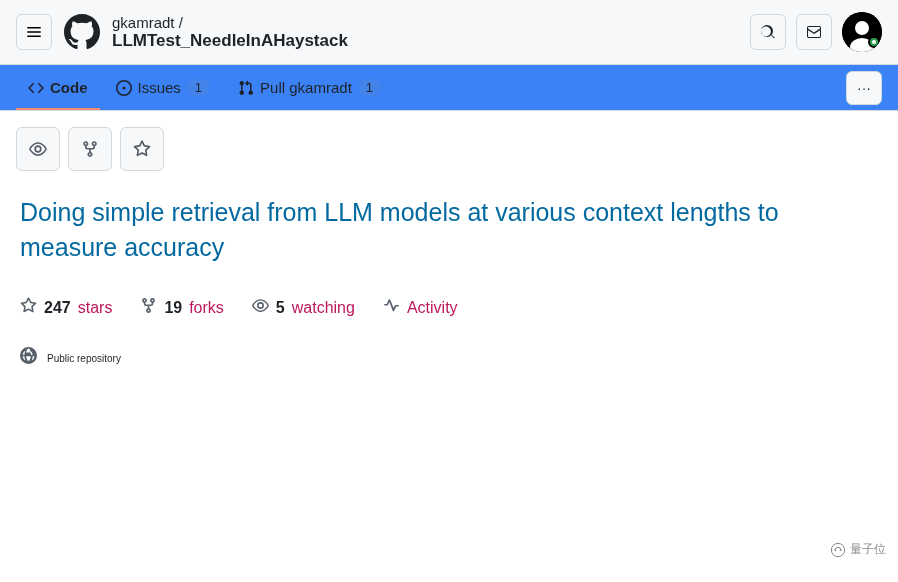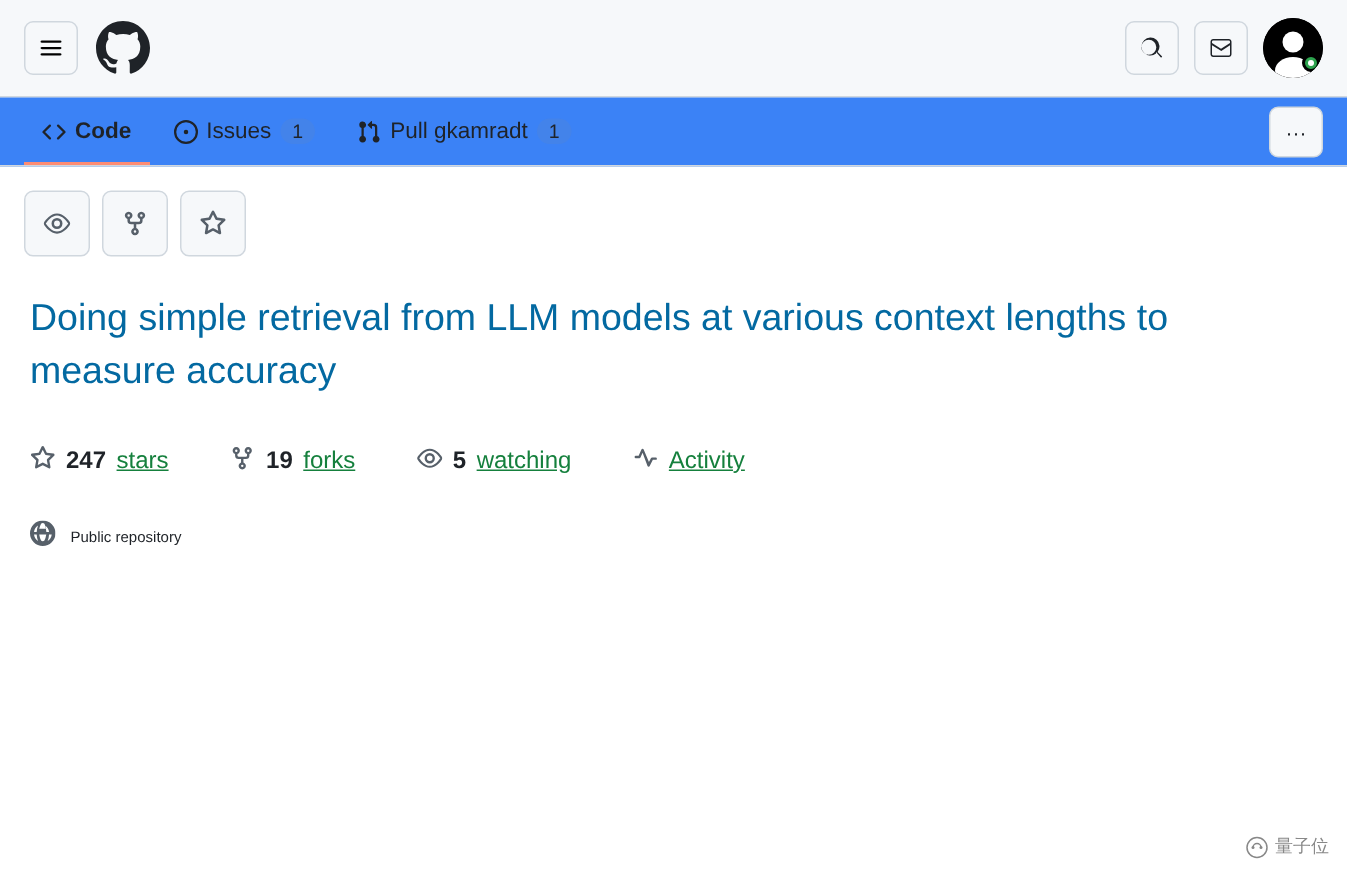--- a/index.html
+++ b/index.html
@@ -157,42 +157,41 @@
       color: #0369a1;
       line-height: 1.4;
       max-width: 820px;
     }
 
     
     .stats-row {
       display: flex;
       align-items: center;
       padding: 8px 20px 24px;
-      gap: 41px;
+      gap: 28px;
       flex-wrap: wrap;
     }
     .stat-item {
       display: flex;
       align-items: center;
       gap: 7px;
       font-size: 16px;
       color: #1f2328;
       cursor: pointer;
     }
     .stat-icon {
       font-size: 17px;
       color: #57606a;
     }
     .stat-count {
       font-weight: 700;
     }
     .stat-label {
       font-weight: 400;
-      color: #15803d;
-      text-decoration: underline;
+      color: #be185d;
     }
 
     
     .repo-meta {
       display: flex;
       align-items: center;
       padding: 4px 20px 20px;
       gap: 10px;
     }
     .globe-icon {
@@ -200,21 +199,21 @@
       color: #57606a;
     }
     .public-label {
       font-size: 10px;
       color: #1f2328;
     }
 
     
     .watermark {
       position: fixed;
-      bottom: 9px;
+      bottom: 24px;
       right: 12px;
       font-size: 12px;
       color: #888;
       display: flex;
       align-items: center;
       gap: 4px;
     }
   </style>
 </head>
 <body>
@@ -234,20 +233,24 @@
         <path d="M8 0C3.58 0 0 3.58 0 8c0 3.54 2.29 6.53 5.47 7.59.4.07.55-.17.55-.38
           0-.19-.01-.82-.01-1.49-2.01.37-2.53-.49-2.69-.94-.09-.23-.48-.94-.82-1.13-.28-.15-.68-.52
           -.01-.53.63-.01 1.08.58 1.23.82.72 1.21 1.87.87 2.33.66.07-.52.28-.87.51-1.07-1.78-.2
           -3.64-.89-3.64-3.95 0-.87.31-1.59.82-2.15-.08-.2-.36-1.02.08-2.12 0 0 .67-.21 2.2.82.64
           -.18 1.32-.27 2-.27.68 0 1.36.09 2 .27 1.53-1.04 2.2-.82 2.2-.82.44 1.1.16 1.92.08 2.12.51
           .56.82 1.27.82 2.15 0 3.07-1.87 3.75-3.65 3.95.29.25.54.73.54 1.48 0 1.07-.01 1.93-.01
           2.2 0 .21.15.46.55.38A8.013 8.013 0 0016 8c0-4.42-3.58-8-8-8z"></path>
       </svg>
     </div>
 
+    <div class="repo-title">
+      <span class="repo-owner">gkamradt /</span>
+      <span class="repo-name">LLMTest_NeedleInAHaystack</span>
+    </div>
   </div>
 
   <div class="header-right">
     <button class="icon-btn">
       <svg width="16" height="16" viewBox="0 0 16 16" fill="#1f2328">
         <path d="M10.68 11.74a6 6 0 0 1-7.922-8.982 6 6 0 0 1 8.982 7.922l3.04 3.04-.708.707-3.392-3.687zm-1.268-.676a5 5 0 1 0-7.071-7.072 5 5 0 0 0 7.07 7.072z"></path>
       </svg>
     </button>
     <button class="icon-btn">
       <svg width="16" height="16" viewBox="0 0 16 16" fill="#1f2328">

